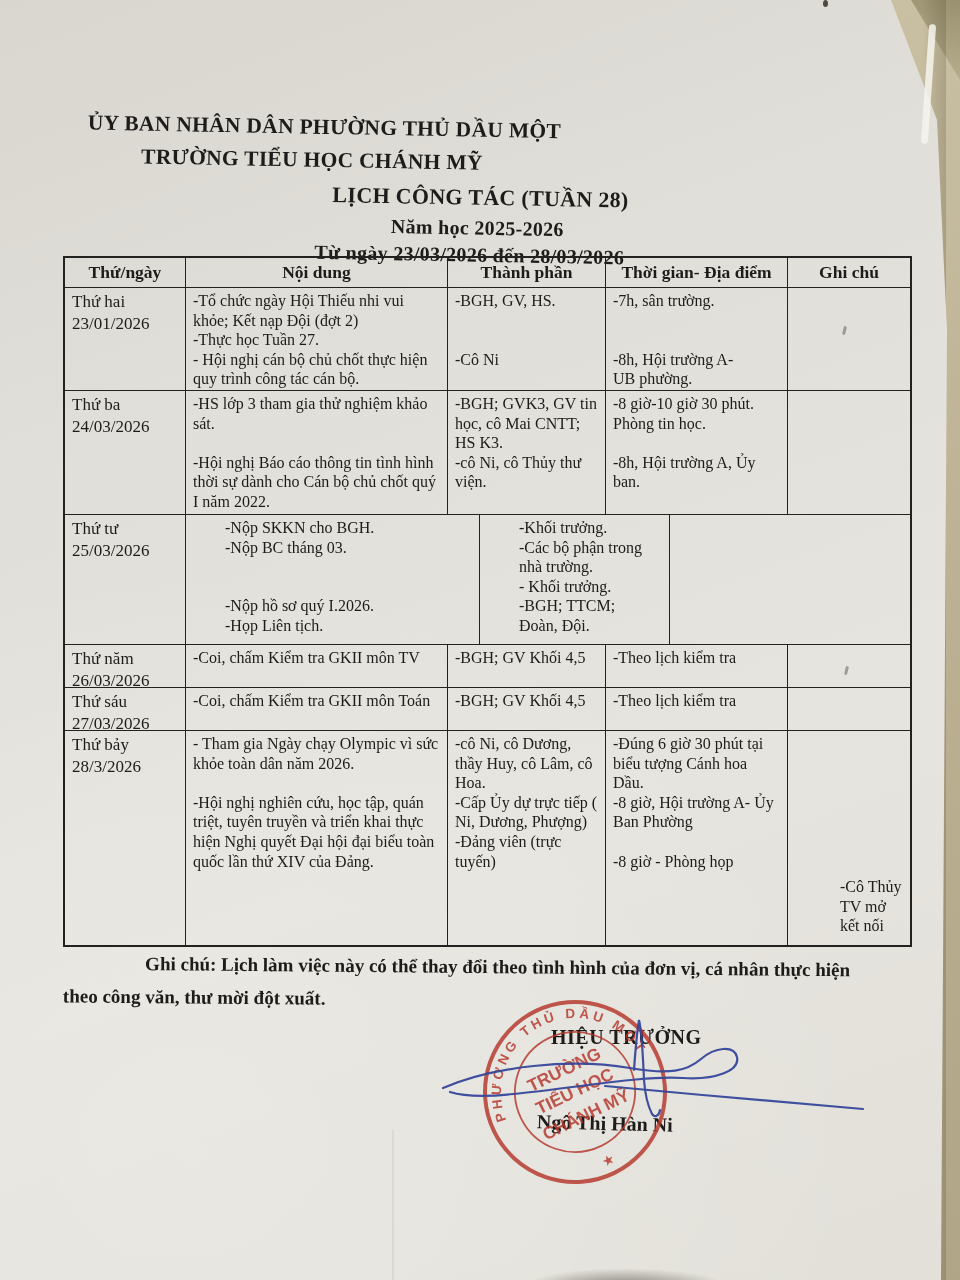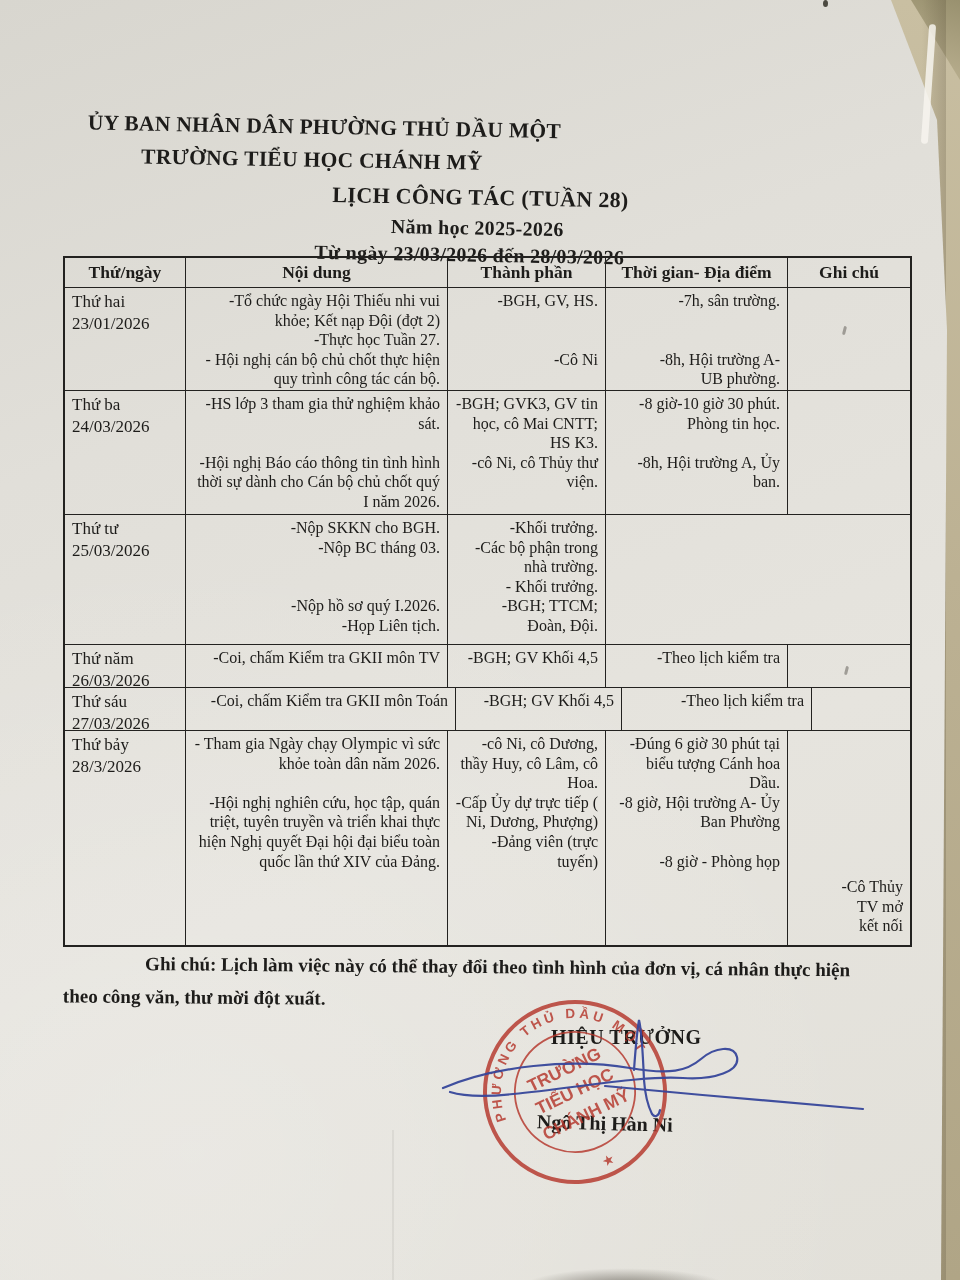--- a/index.html
+++ b/index.html
@@ -54,23 +54,23 @@
   .wtable{ position:absolute; left:63px; top:256px; width:849px;
     border:2px solid #232220; }
   .trow{ display:flex; }
   .trow:not(:last-child){ border-bottom:1.5px solid #232220; }
   .cell{ border-right:1.5px solid #232220; padding:3px 7px 3px 7px; overflow:hidden; }
   .cell:last-child{ border-right:none; }
   .c0{ width:121px; } .c1{ width:262px; } .c2{ width:158px; } .c3{ width:182px; } .c4{ flex:1; }
   .thead{ height:30px; }
   .thead .cell{ display:flex; align-items:center; justify-content:center;
     font-weight:bold; font-size:17.5px; padding:0 2px; white-space:nowrap; }
-  .r1{ height:103px; } .r2{ height:124px; } .r3{ height:130px; }
-  .r4{ height:43px; } .r5{ height:43px;gap:8px; } .r6{ height:214px; }
-  .ct{ white-space:pre-line; font-size:16px; line-height:19.6px;text-align:right; }
+  .r1{ height:103px; } .r2{ height:124px; } .r3{ height:130px;gap:32px; }
+  .r4{ height:43px; } .r5{ height:43px; } .r6{ height:214px; }
+  .ct{ white-space:pre-line; font-size:16px; line-height:19.6px; }
   .day{ font-size:17px; line-height:22px; white-space:pre-line; }
   .note-bottom{ display:flex; flex-direction:column; justify-content:flex-end; padding-bottom:9px;margin-left:45px; }
 
   
   .footnote{ position:absolute; left:63px; top:950px; width:818px;
     font-size:19px; font-weight:bold; line-height:33px; text-indent:82px;
     transform:rotate(.5deg); }
 
   
   .sig-title{ position:absolute; left:551px; top:1026px; font-size:20px;
@@ -126,21 +126,21 @@
 -8h, Hội trường A-
 UB phường.</div>
     <div class="cell c4 ct"></div>
   </div>
 
   <div class="trow r2">
     <div class="cell c0 day">Thứ ba
 24/03/2026</div>
     <div class="cell c1 ct">-HS lớp 3 tham gia thử nghiệm khảo sát.
 
--Hội nghị Báo cáo thông tin tình hình thời sự dành cho Cán bộ chủ chốt quý I năm 2026.</div>
+-Hội nghị Báo cáo thông tin tình hình thời sự dành cho Cán bộ chủ chốt quý I năm 2022.</div>
     <div class="cell c2 ct">-BGH; GVK3, GV tin học, cô Mai CNTT; HS K3.
 -cô Ni, cô Thủy thư viện.</div>
     <div class="cell c3 ct">-8 giờ-10 giờ 30 phút.
 Phòng tin học.
 
 -8h, Hội trường A, Ủy ban.</div>
     <div class="cell c4 ct"></div>
   </div>
 
   <div class="trow r3">

